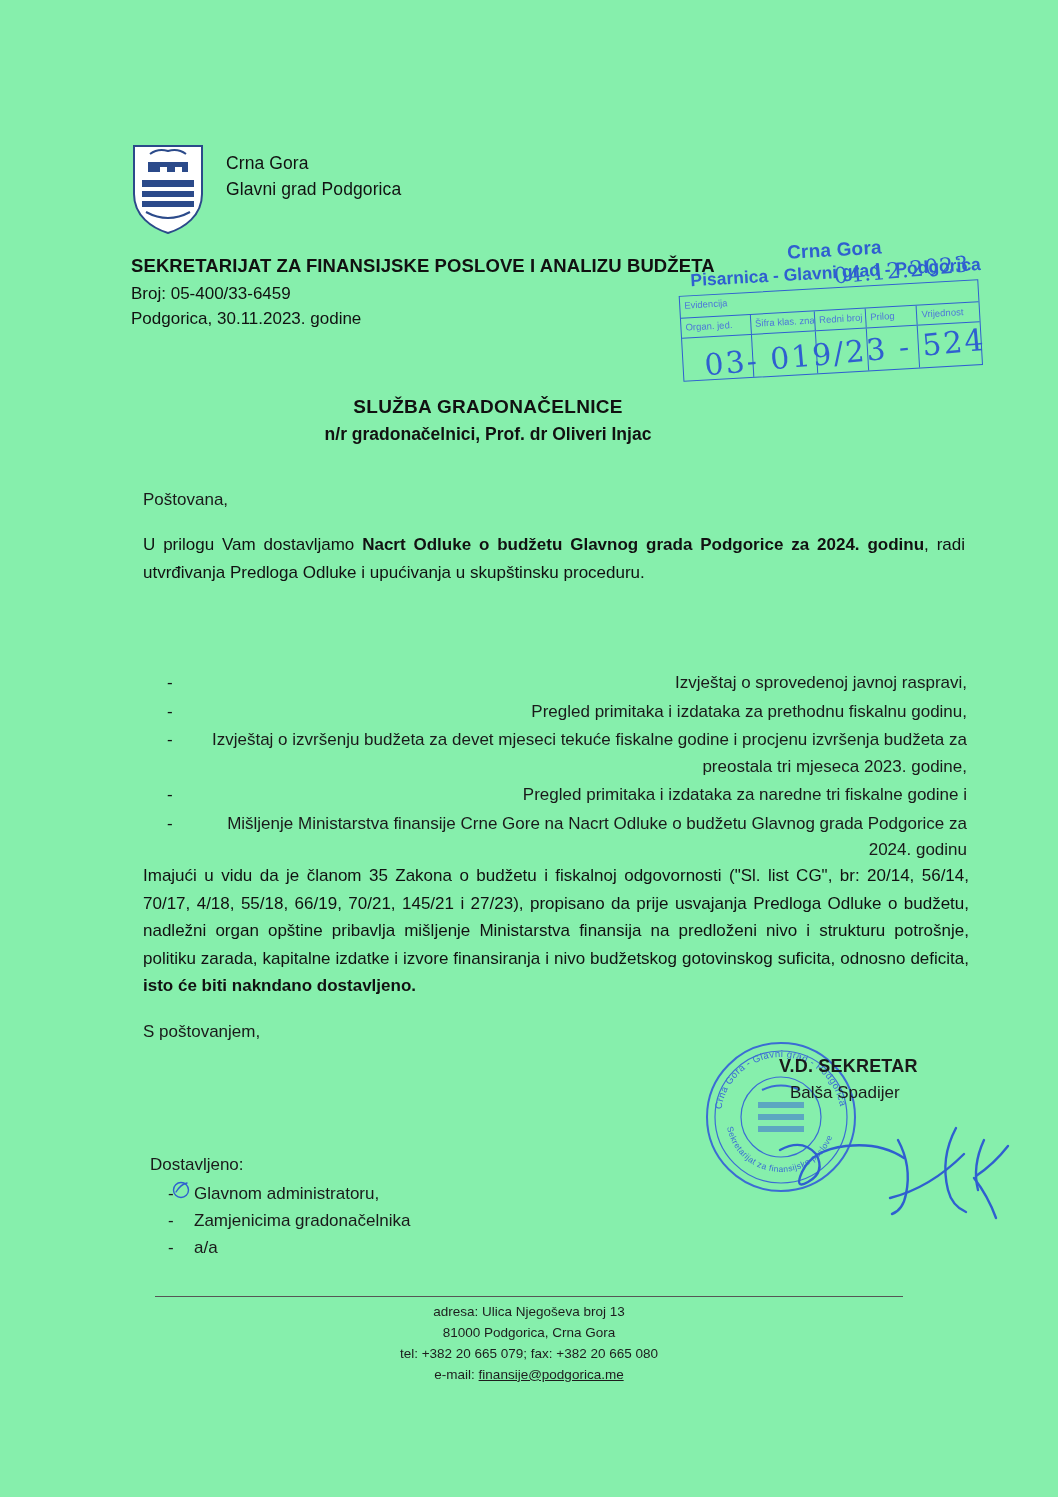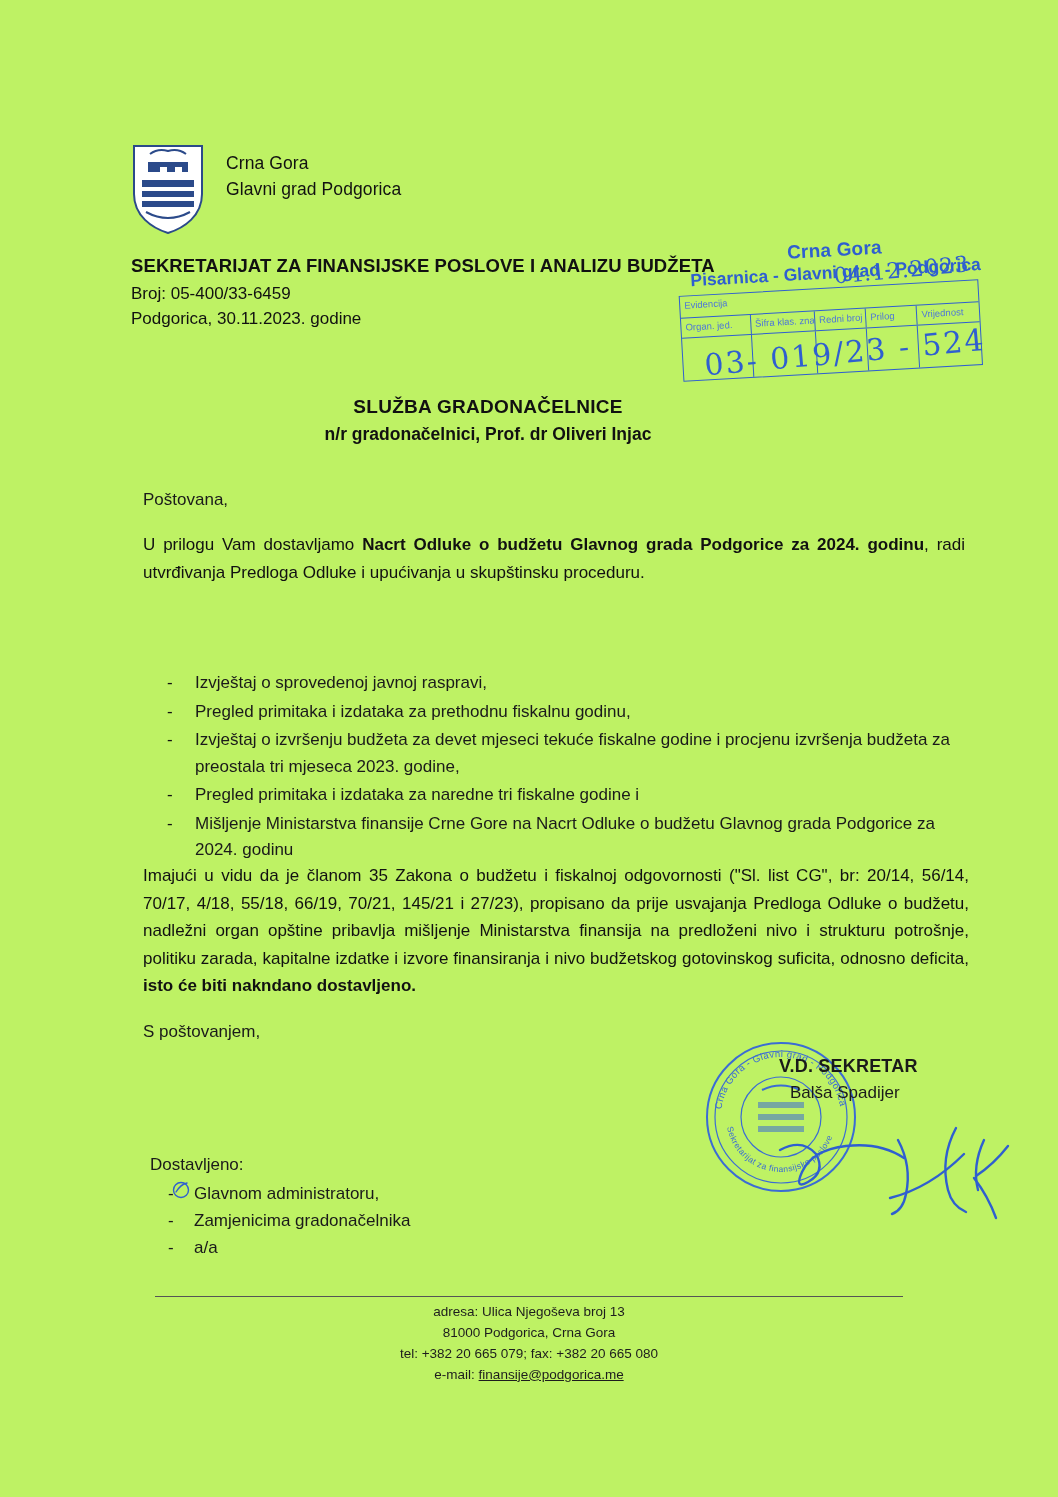--- a/index.html
+++ b/index.html
@@ -11,21 +11,21 @@
     width: 1058px;
     height: 1497px;
     position: relative;
     font-family: "Liberation Sans", sans-serif;
     color: #1a1a1a;
     overflow: hidden;
   }
   .page {
     position: absolute;
     inset: 0;
-    background: #bef264;
+    background: #86efac;
   }
 
   
   .header-block {
     position: absolute;
     left: 128px;
     top: 140px;
     display: flex;
     align-items: flex-start;
     gap: 18px;
@@ -214,20 +214,21 @@
     gap: 18px;
     margin-bottom: 2px;
   }
   .bullet .dash {
     width: 10px;
     flex: none;
     color: #111;
   }
   .bullet .btxt {
     flex: 1;
+    text-align: right;
   }
 
   .regards {
     position: absolute;
     left: 143px;
     top: 1022px;
     font-size: 17px;
   }
 
   

